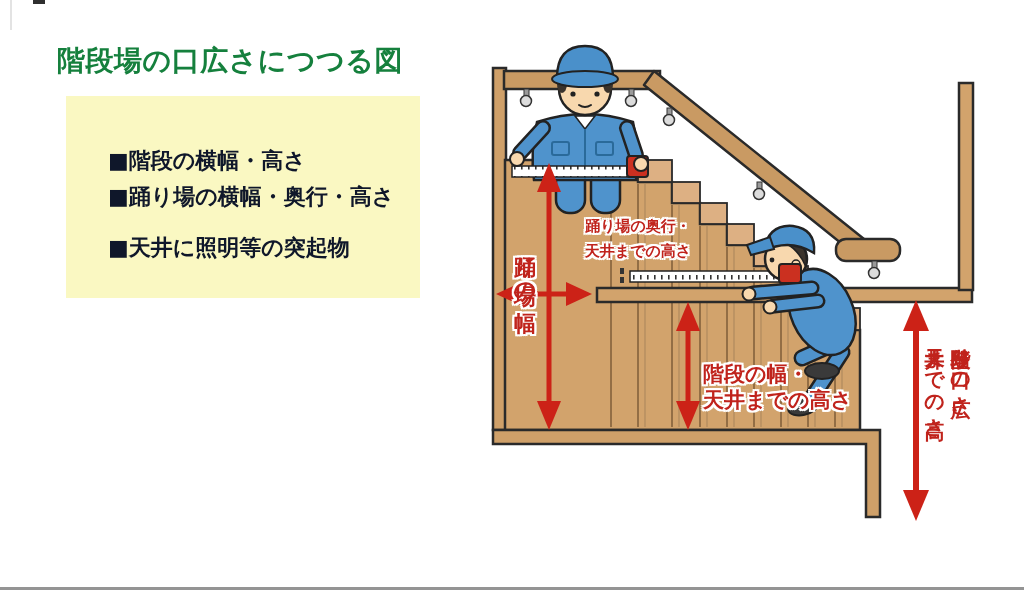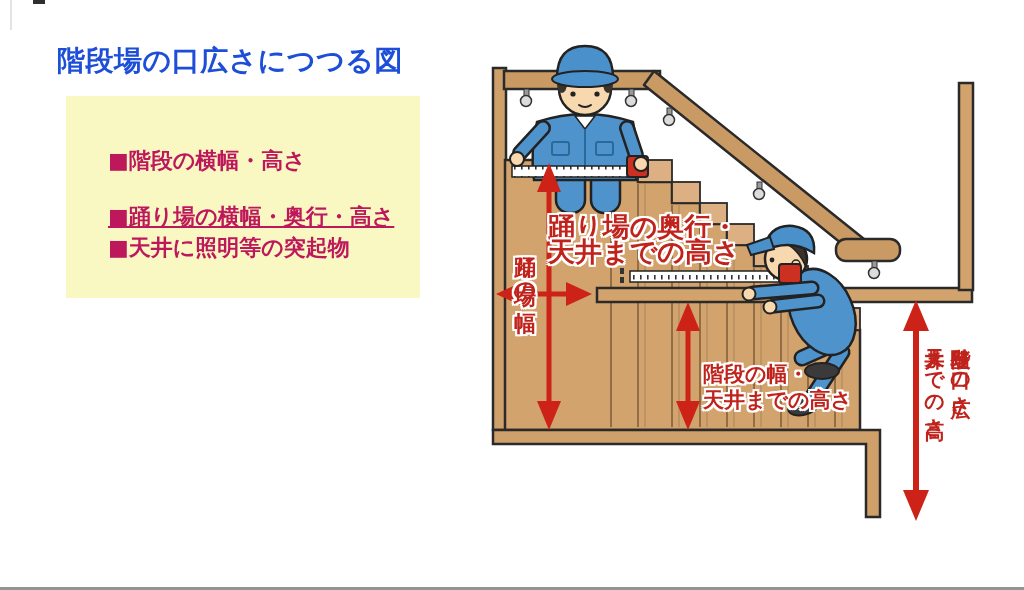--- a/index.html
+++ b/index.html
@@ -1,29 +1,29 @@
 <!DOCTYPE html>
 <html><head>
 <meta charset="utf-8">
 <style>
   html,body{margin:0;padding:0;background:#ffffff;}
   .canvas{position:relative;width:1024px;height:590px;background:#ffffff;overflow:hidden;
           font-family:"DejaVu Sans","Liberation Sans",sans-serif;}
   .art{position:absolute;left:0;top:0;z-index:1;}
   .page-title{position:absolute;left:57px;top:42px;font-size:28px;font-weight:bold;
-              color:#1d4ed8;letter-spacing:0.5px;z-index:2;}
+              color:#15803d;letter-spacing:0.5px;z-index:2;}
   .checklist{position:absolute;left:66px;top:96px;width:354px;height:202px;
              background:#faf8c2;z-index:2;}
-  .checklist .item{position:absolute;left:42px;font-size:22px;font-weight:bold;color:#be185d;white-space:nowrap;}
-  .item.i1{top:50px;}  .item.i2{top:106px;text-decoration:underline;}  .item.i3{top:137px;text-align:right;}
+  .checklist .item{position:absolute;left:42px;font-size:22px;font-weight:bold;color:#0f172a;white-space:nowrap;}
+  .item.i1{top:50px;}  .item.i2{top:86px;}  .item.i3{top:137px;text-align:right;}
   .red-label{position:absolute;color:#c0231c;font-weight:bold;z-index:3;white-space:nowrap;
      text-shadow:-2px -2px 0 #fff,2px -2px 0 #fff,-2px 2px 0 #fff,2px 2px 0 #fff,
                  0 -2px 0 #fff,0 2px 0 #fff,-2px 0 0 #fff,2px 0 0 #fff;}
   .red-label span{display:block;}
-  .label-depth{left:548px;top:214px;width:180px;text-align:center;font-size:27px;line-height:25px;}
+  .label-depth{left:548px;top:214px;width:180px;text-align:center;font-size:15px;line-height:25px;}
   .label-stair{left:703px;top:361px;font-size:21px;line-height:26px;}
   .label-lwidth{left:510px;top:240px;font-size:22px;writing-mode:vertical-rl;letter-spacing:1px;}
   .label-entrance{left:922px;top:333px;height:195px;font-size:20px;line-height:26px;
                   writing-mode:vertical-rl;letter-spacing:0.5px;}
 </style>
 </head>
 <body>
 
 <div class="canvas">
 

